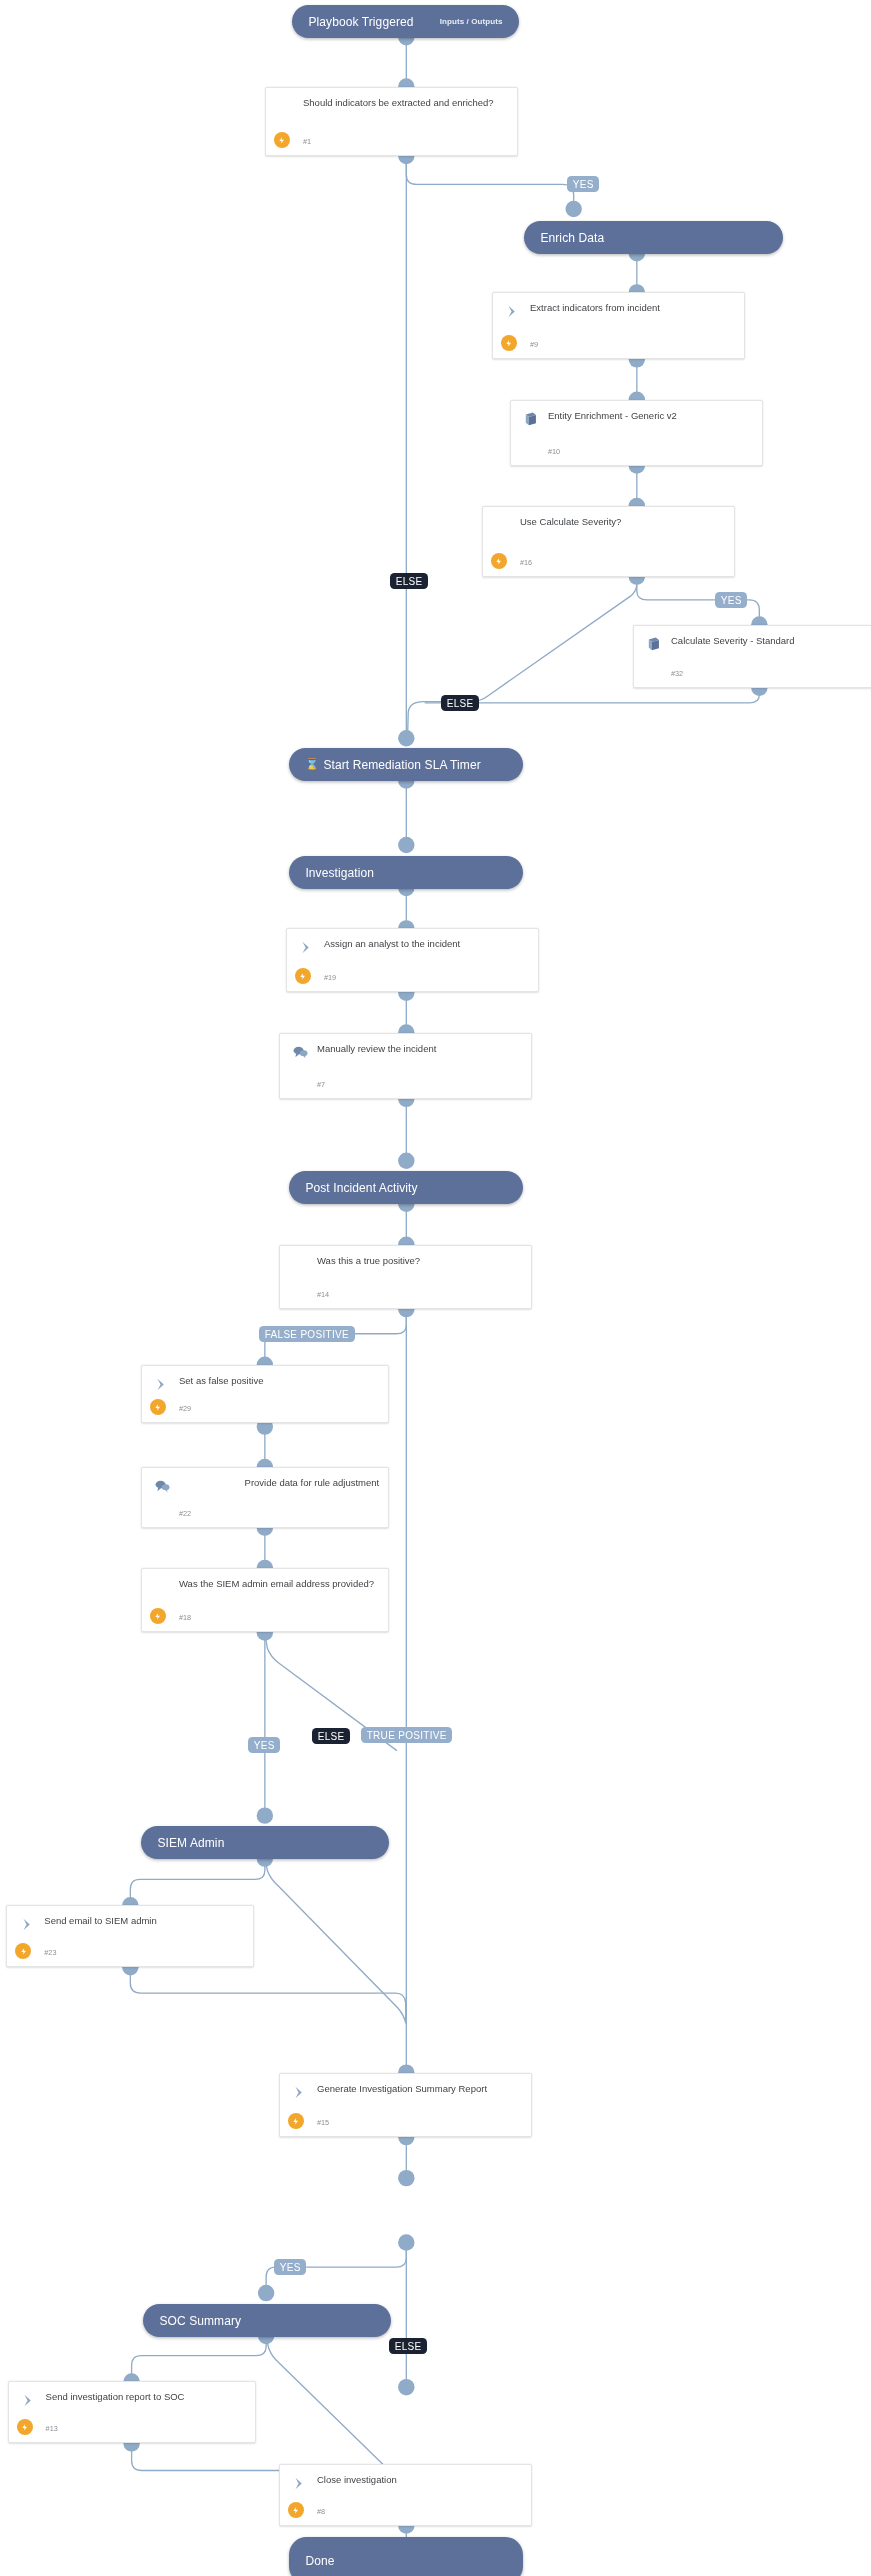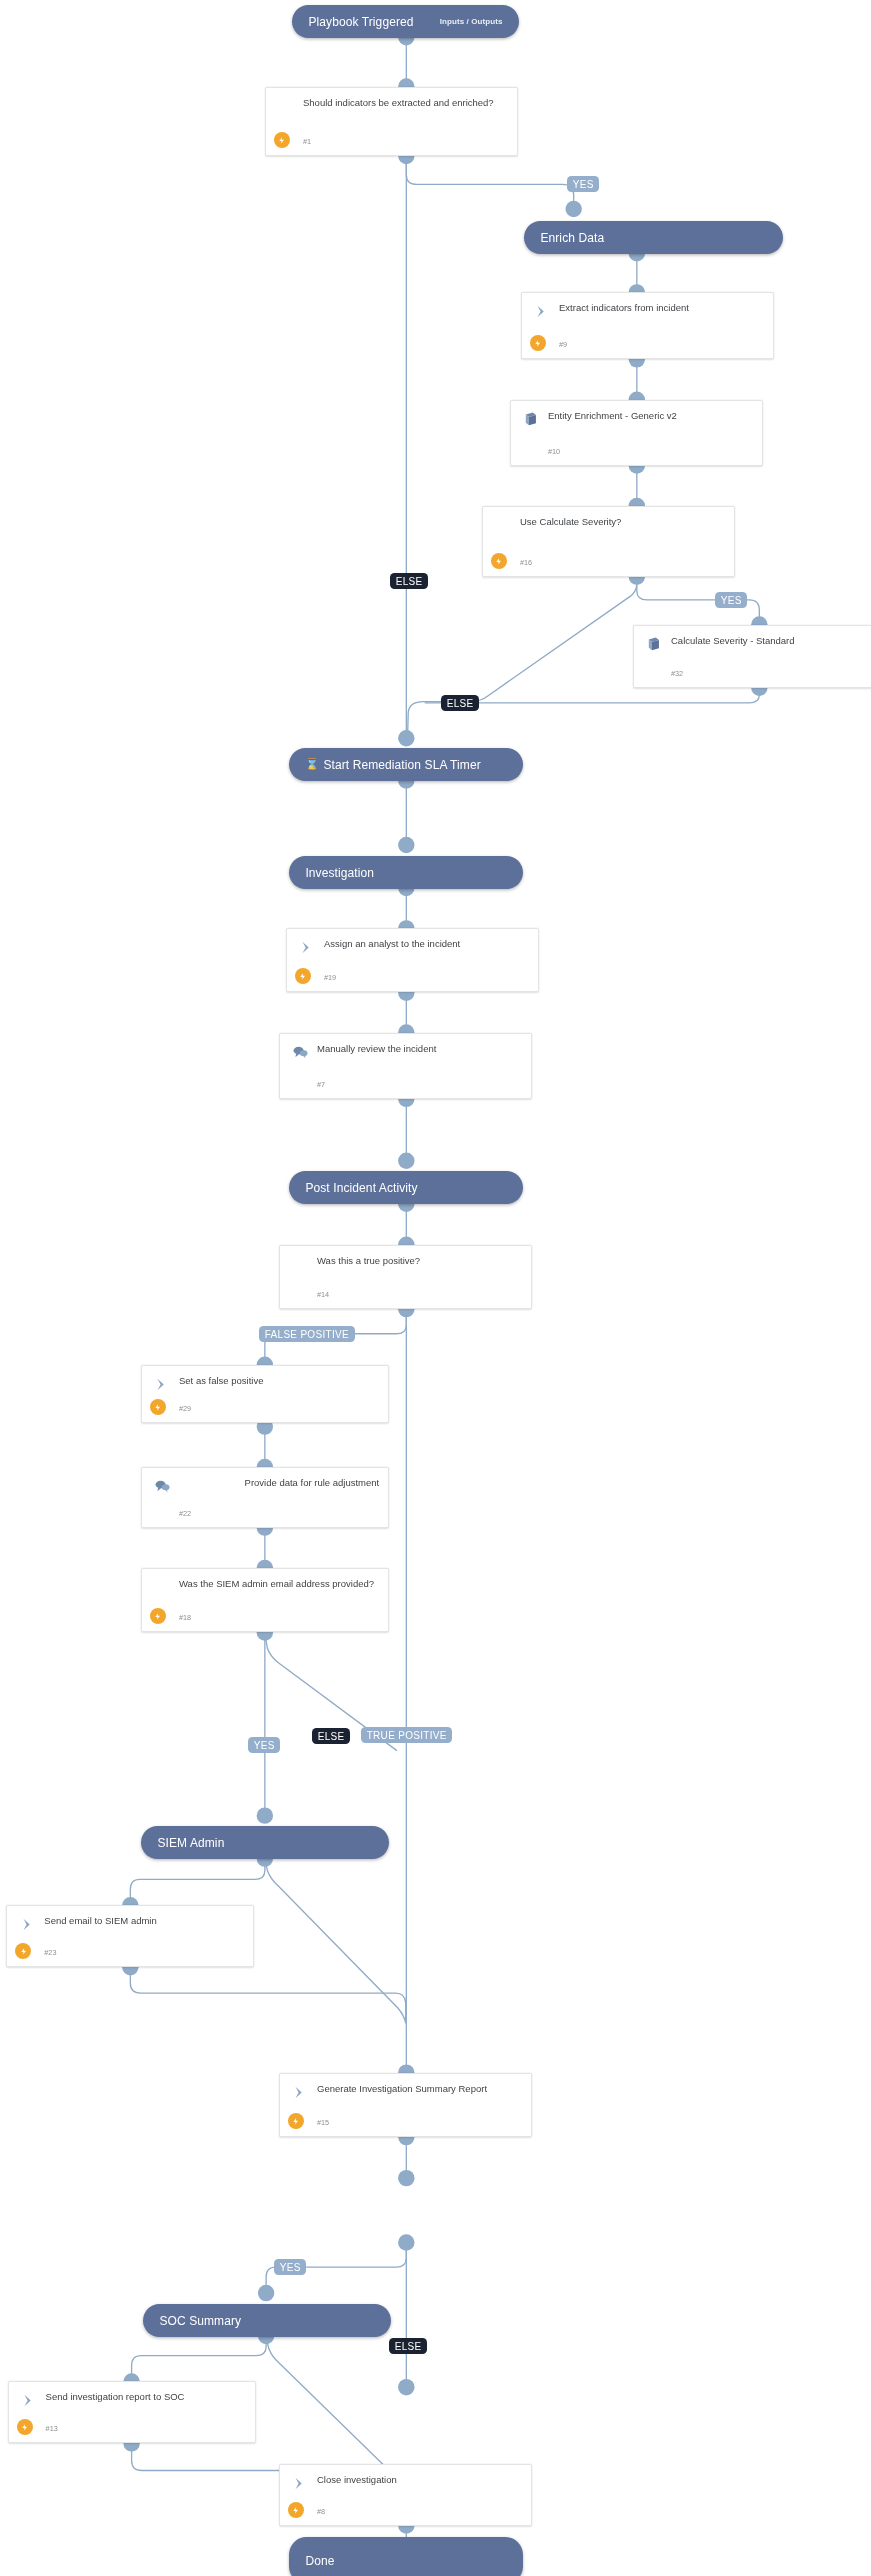--- a/index.html
+++ b/index.html
@@ -221,21 +221,21 @@
     <span class="ticon"><span class="dia"></span></span>
     <div class="tlabel">Should indicators be extracted and enriched?</div>
     <span class="bolt">
         <svg viewBox="0 0 24 24">
           <path d="M13 2 L4 14 H11 L10 22 L19 10 H12 Z" fill="#fff"></path>
         </svg>
       </span>
     <div class="tnum">#1</div>
   </div>
 
-  <div class="card" style="left:521px;top:292px;width:253px;height:67px;">
+  <div class="card" style="left:492px;top:292px;width:253px;height:67px;">
     <span class="ticon chev">
       <svg viewBox="0 0 30 30">
           <path d="M7 6 L17 15 L7 24 L12 15 Z" fill="#8ca6c4"></path>
         </svg>
     </span>
     <div class="tlabel">Extract indicators from incident</div>
     <span class="bolt">
         <svg viewBox="0 0 24 24">
           <path d="M13 2 L4 14 H11 L10 22 L19 10 H12 Z" fill="#fff"></path>
         </svg>

